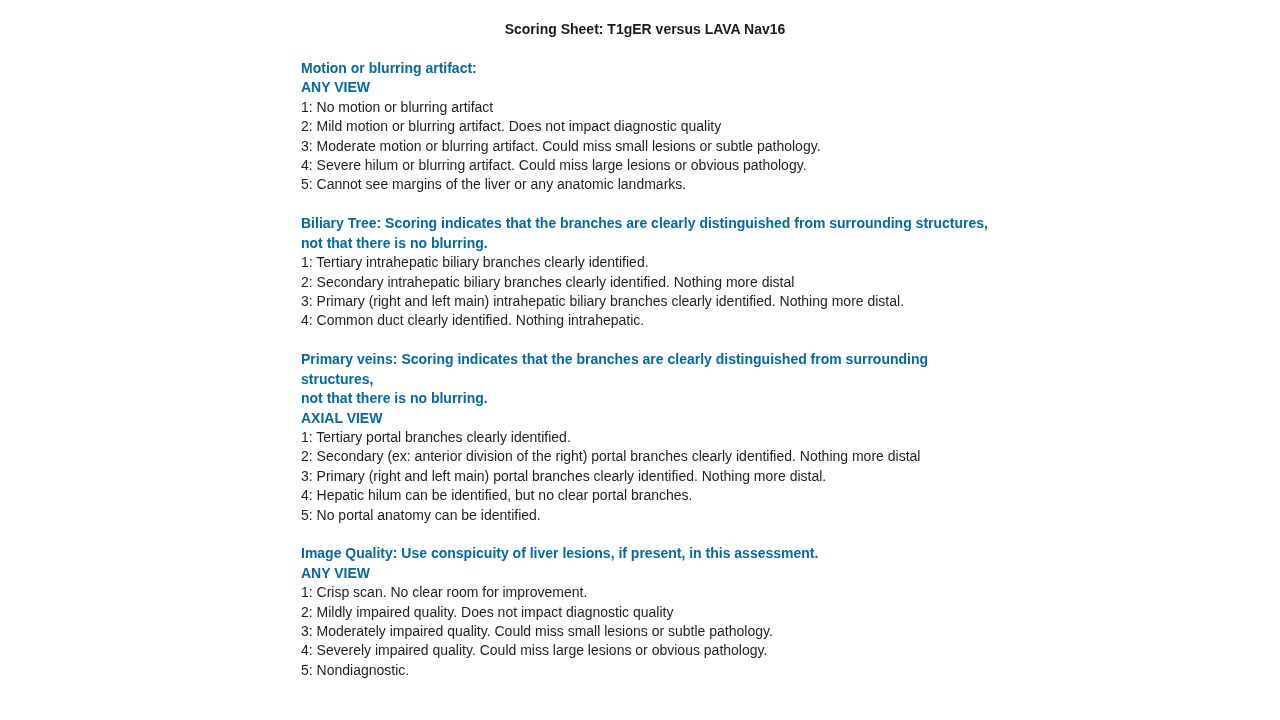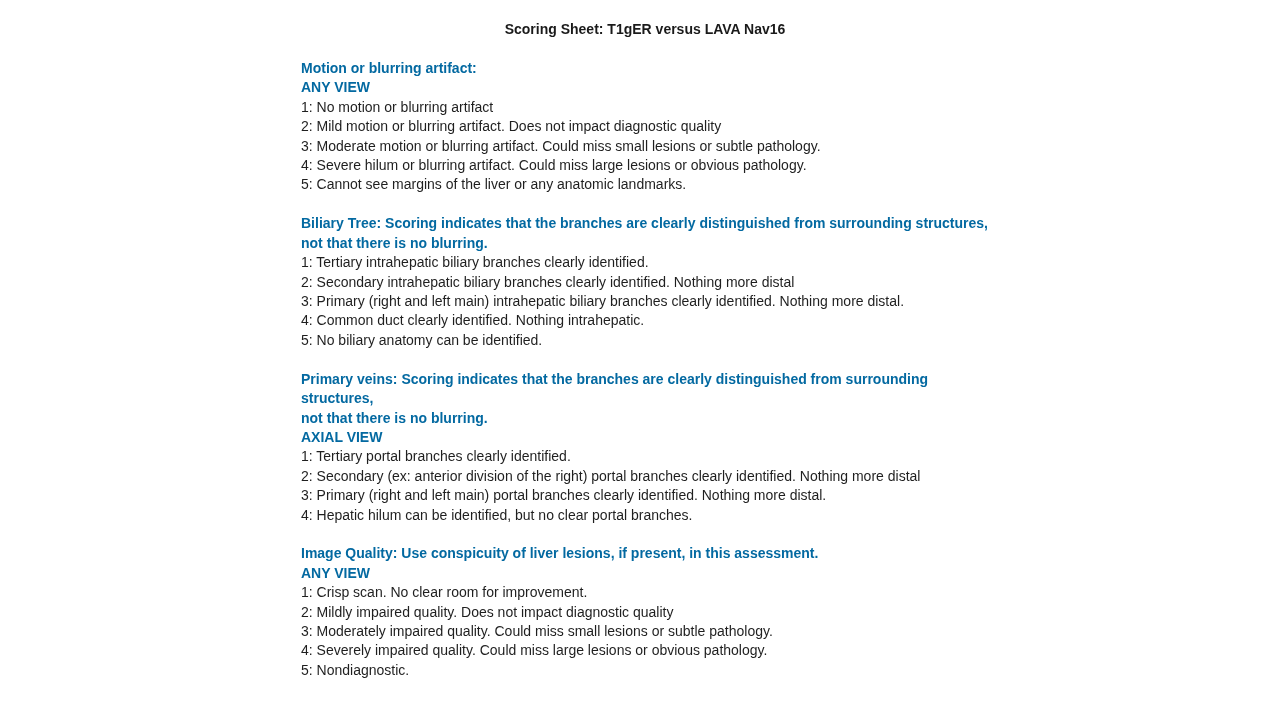--- a/index.html
+++ b/index.html
@@ -70,30 +70,30 @@
           <p class="line item-line">4: Severe hilum or blurring artifact. Could miss large lesions or obvious pathology.</p>
           <p class="line item-line">5: Cannot see margins of the liver or any anatomic landmarks.</p>
         </div>
         <div class="section">
           <p class="line heading-line">Biliary Tree: Scoring indicates that the branches are clearly distinguished from surrounding structures,</p>
           <p class="line heading-line">not that there is no blurring.</p>
           <p class="line item-line">1: Tertiary intrahepatic biliary branches clearly identified.</p>
           <p class="line item-line">2: Secondary intrahepatic biliary branches clearly identified. Nothing more distal</p>
           <p class="line item-line">3: Primary (right and left main) intrahepatic biliary branches clearly identified. Nothing more distal.</p>
           <p class="line item-line">4: Common duct clearly identified. Nothing intrahepatic.</p>
-          <p class="line item-line">5: No biliary anatomy can be identified.</p>
         </div>
         <div class="section">
           <p class="line heading-line">Primary veins: Scoring indicates that the branches are clearly distinguished from surrounding structures,</p>
           <p class="line heading-line">not that there is no blurring.</p>
           <p class="line heading-line">AXIAL VIEW</p>
           <p class="line item-line">1: Tertiary portal branches clearly identified.</p>
           <p class="line item-line">2: Secondary (ex: anterior division of the right) portal branches clearly identified. Nothing more distal</p>
           <p class="line item-line">3: Primary (right and left main) portal branches clearly identified. Nothing more distal.</p>
           <p class="line item-line">4: Hepatic hilum can be identified, but no clear portal branches.</p>
+          <p class="line item-line">5: No portal anatomy can be identified.</p>
         </div>
         <div class="section">
           <p class="line heading-line">Image Quality: Use conspicuity of liver lesions, if present, in this assessment.</p>
           <p class="line heading-line">ANY VIEW</p>
           <p class="line item-line">1: Crisp scan. No clear room for improvement.</p>
           <p class="line item-line">2: Mildly impaired quality. Does not impact diagnostic quality</p>
           <p class="line item-line">3: Moderately impaired quality. Could miss small lesions or subtle pathology.</p>
           <p class="line item-line">4: Severely impaired quality. Could miss large lesions or obvious pathology.</p>
           <p class="line item-line">5: Nondiagnostic.</p>
         </div>

